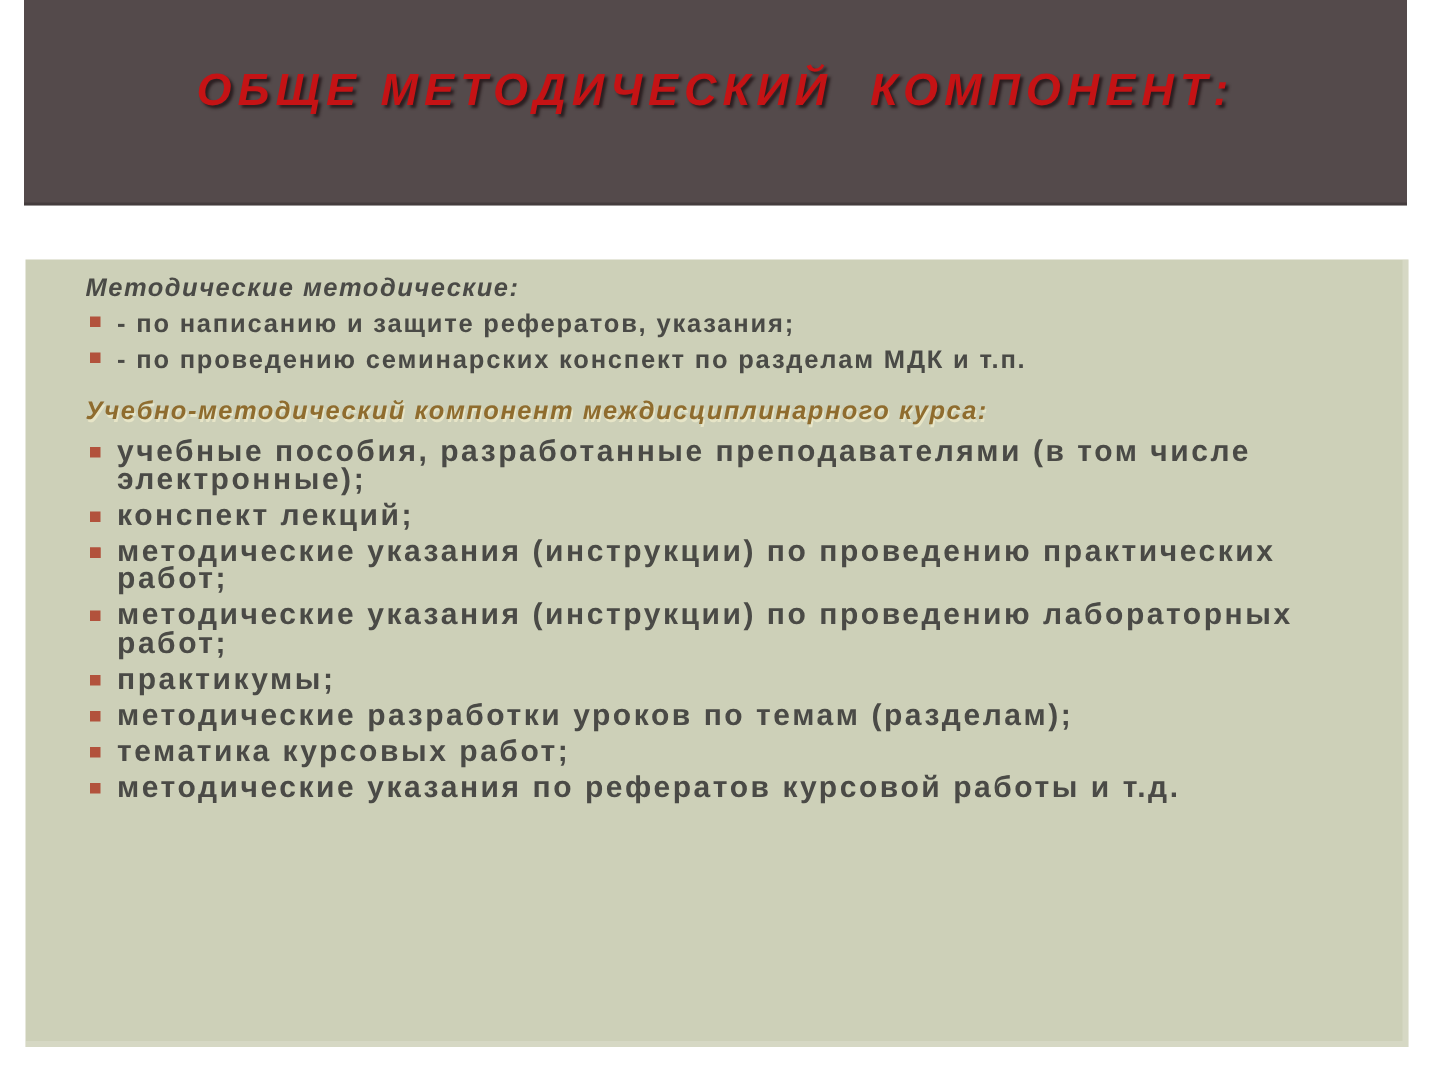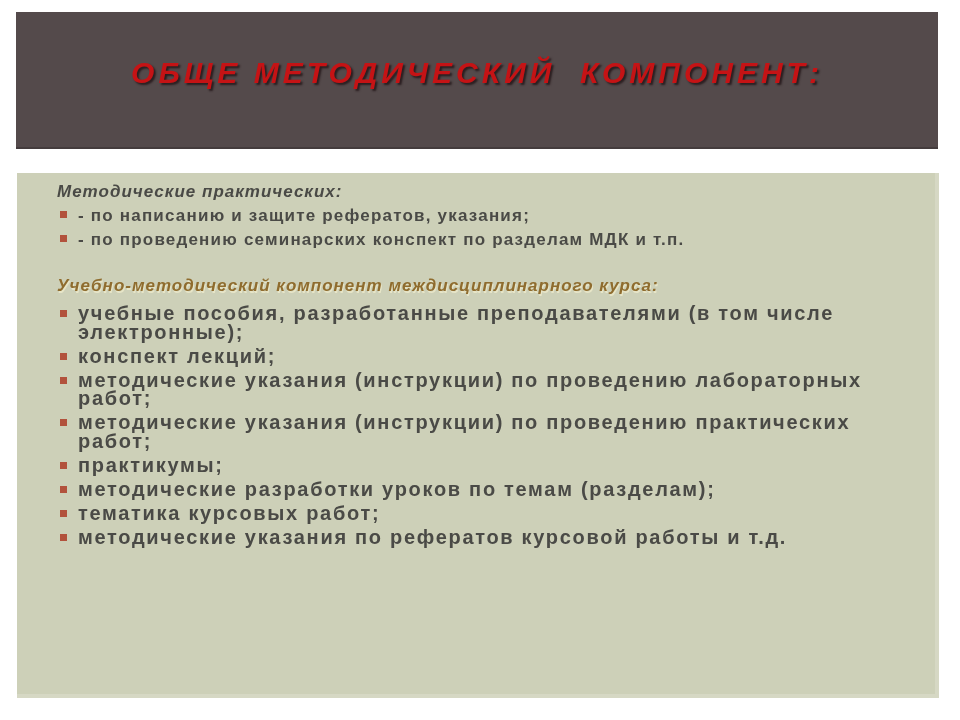--- a/index.html
+++ b/index.html
@@ -12,21 +12,21 @@
   .slide {
     position: relative;
     width: 960px;
     height: 720px;
     background: #ffffff;
   }
   
   .header-bar {
     position: absolute;
     left: 16px;
-    top: 12px;
+    top: 0;
     width: 922px;
     height: 137px;
     background: #544a4b;
     border-bottom: 2px solid rgba(0,0,0,0.18);
     display: flex;
     align-items: flex-start;
     justify-content: center;
   }
   .slide-title {
     margin-top: 44px;
@@ -81,21 +81,21 @@
   }
   .square-bullet {
     position: absolute;
     left: 3px;
     top: 6px;
     width: 7px;
     height: 7px;
     background: #b2523c;
   }
   .section-heading {
-    margin-top: 25px;
+    margin-top: 13px;
     margin-bottom: 7px;
     font-size: 17px;
     font-weight: bold;
     font-style: italic;
     letter-spacing: 1px;
     line-height: 22px;
     color: #8f6c2e;
     text-shadow: 1px 2px 0 rgba(244,239,208,0.65);
   }
 </style>
@@ -103,21 +103,21 @@
 <body>
 
 <div class="slide">
 
   <div class="header-bar">
     <div class="slide-title">ОБЩЕ МЕТОДИЧЕСКИЙ  КОМПОНЕНТ:</div>
   </div>
 
   <div class="content-panel">
 
-    <div class="intro-heading">Методические практических:</div>
+    <div class="intro-heading">Методические методические:</div>
 
     <ul class="bullet-list list-1">
       <li>
         <span class="square-bullet"></span>
         <span>- по написанию и защите рефератов, указания;</span>
       </li>
       <li>
         <span class="square-bullet"></span>
         <span>- по проведению семинарских конспект по разделам МДК и т.п.</span>
       </li>
@@ -132,25 +132,25 @@
       </li>
       <li>
         <span class="square-bullet"></span>
         <span>конспект лекций;</span>
       </li>
       <li>
         <span class="square-bullet"></span>
       </li>
       <li>
         <span class="square-bullet"></span>
-        <span>методические указания (инструкции) по проведению лабораторных работ;</span>
+        <span>методические указания (инструкции) по проведению практических работ;</span>
       </li>
       <li>
         <span class="square-bullet"></span>
-        <span>методические указания (инструкции) по проведению практических работ;</span>
+        <span>методические указания (инструкции) по проведению лабораторных работ;</span>
       </li>
       <li>
         <span class="square-bullet"></span>
         <span>практикумы;</span>
       </li>
       <li>
         <span class="square-bullet"></span>
         <span>методические разработки уроков по темам (разделам);</span>
       </li>
       <li>

